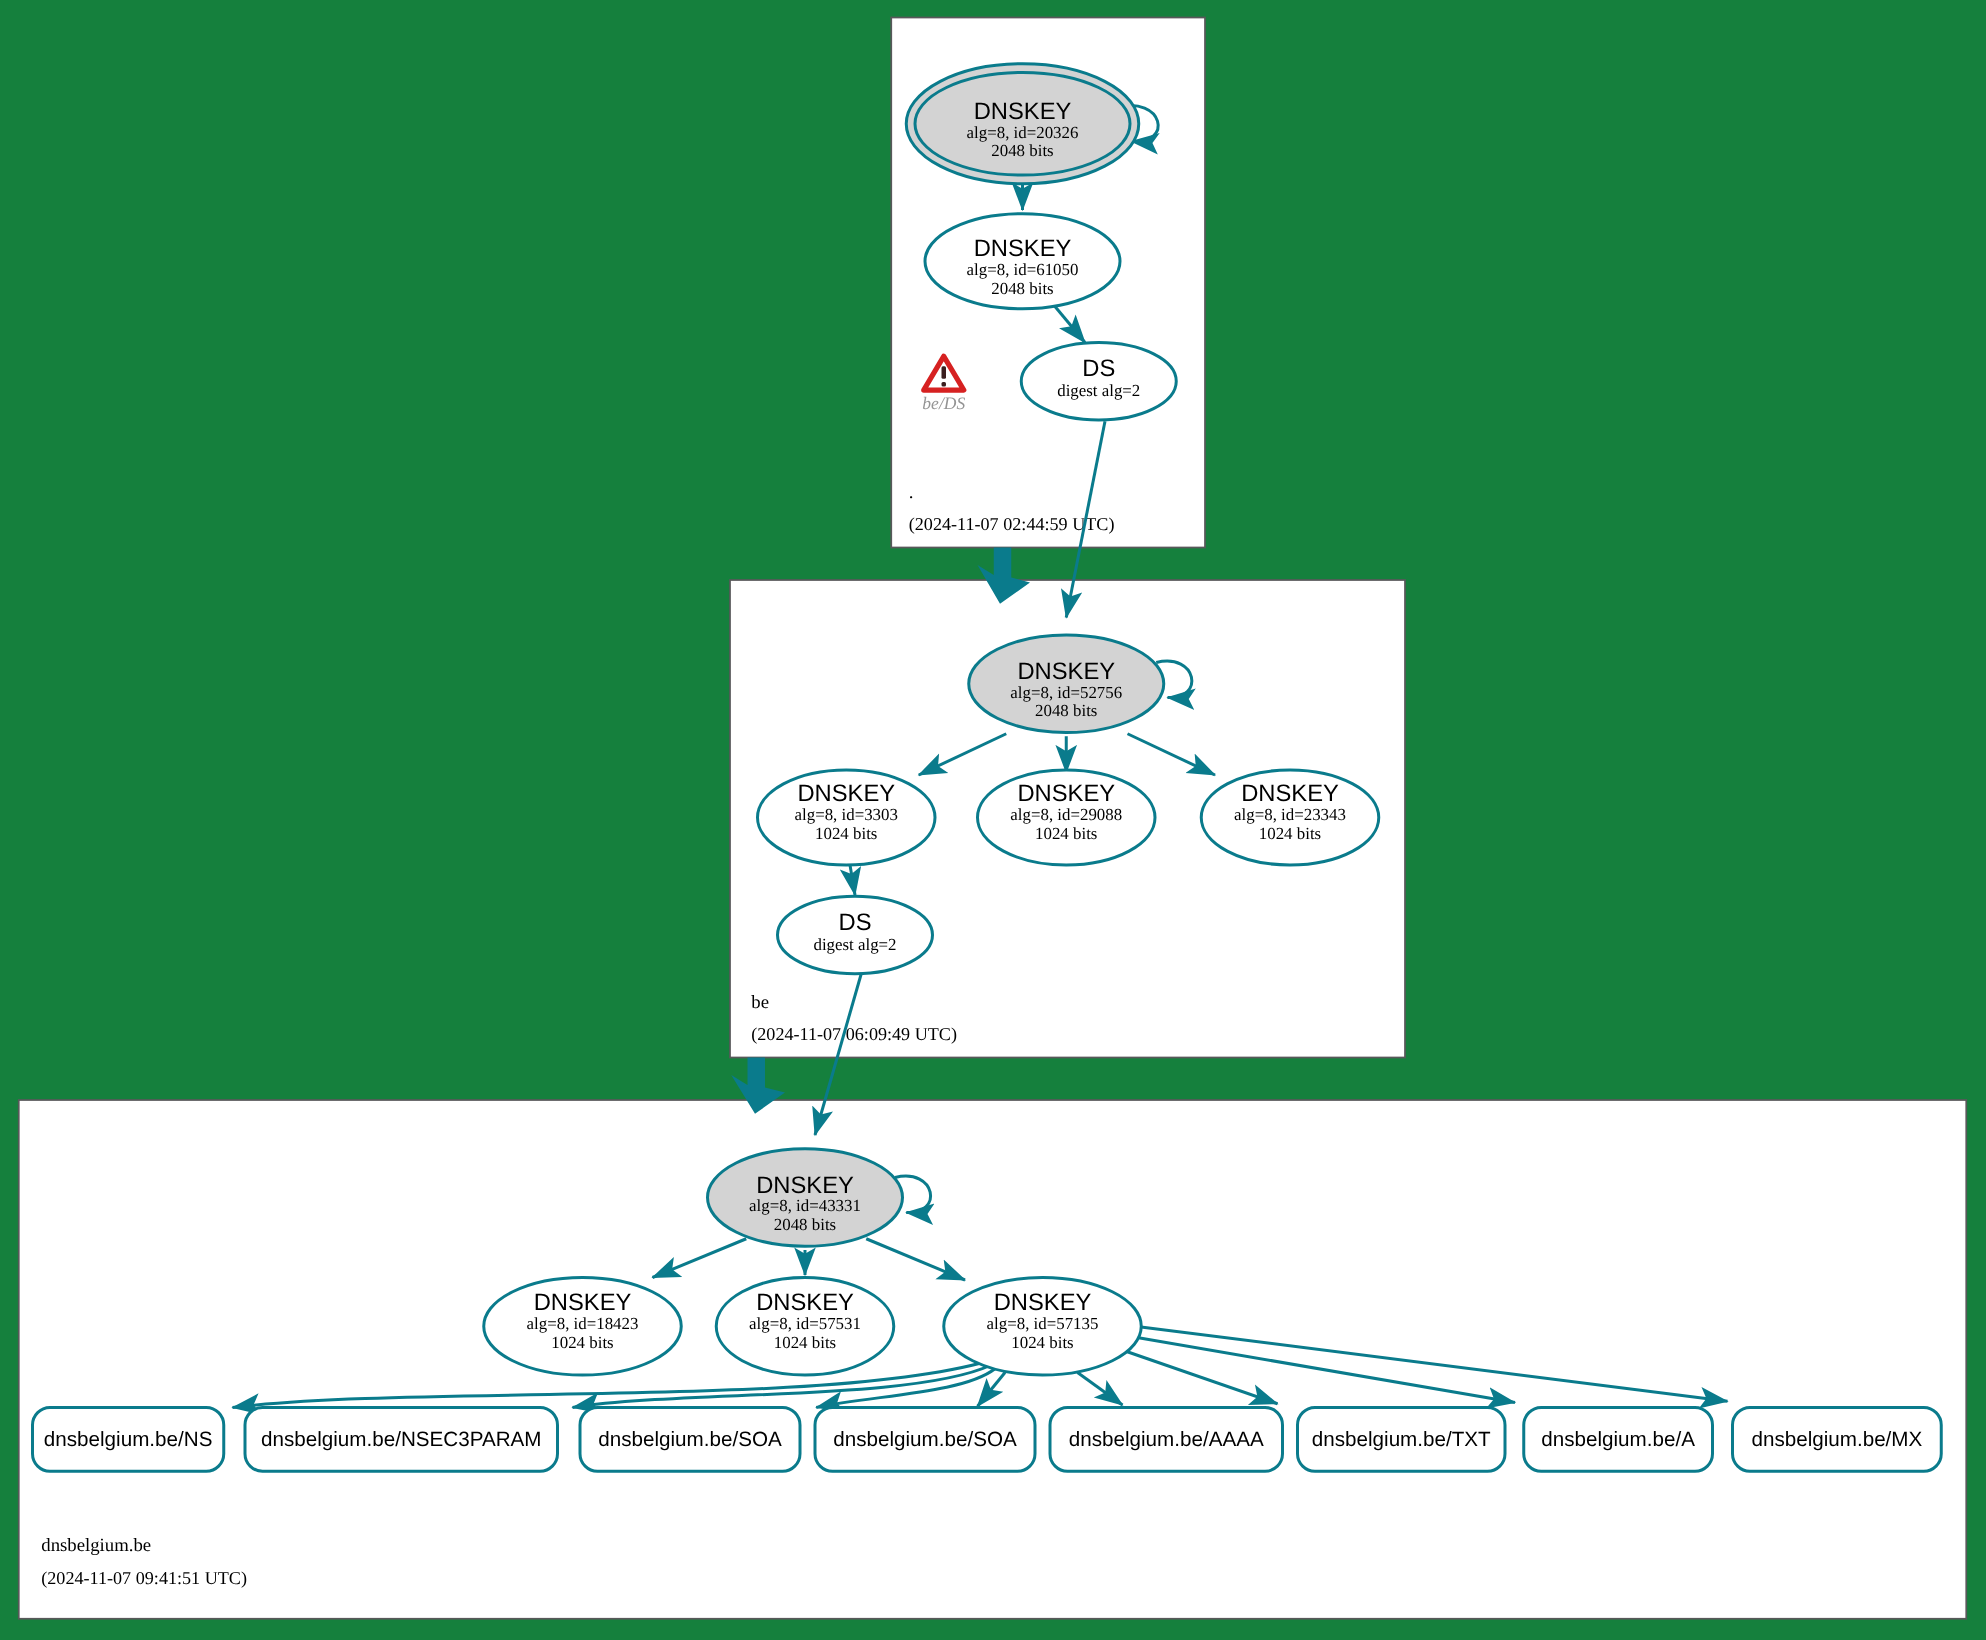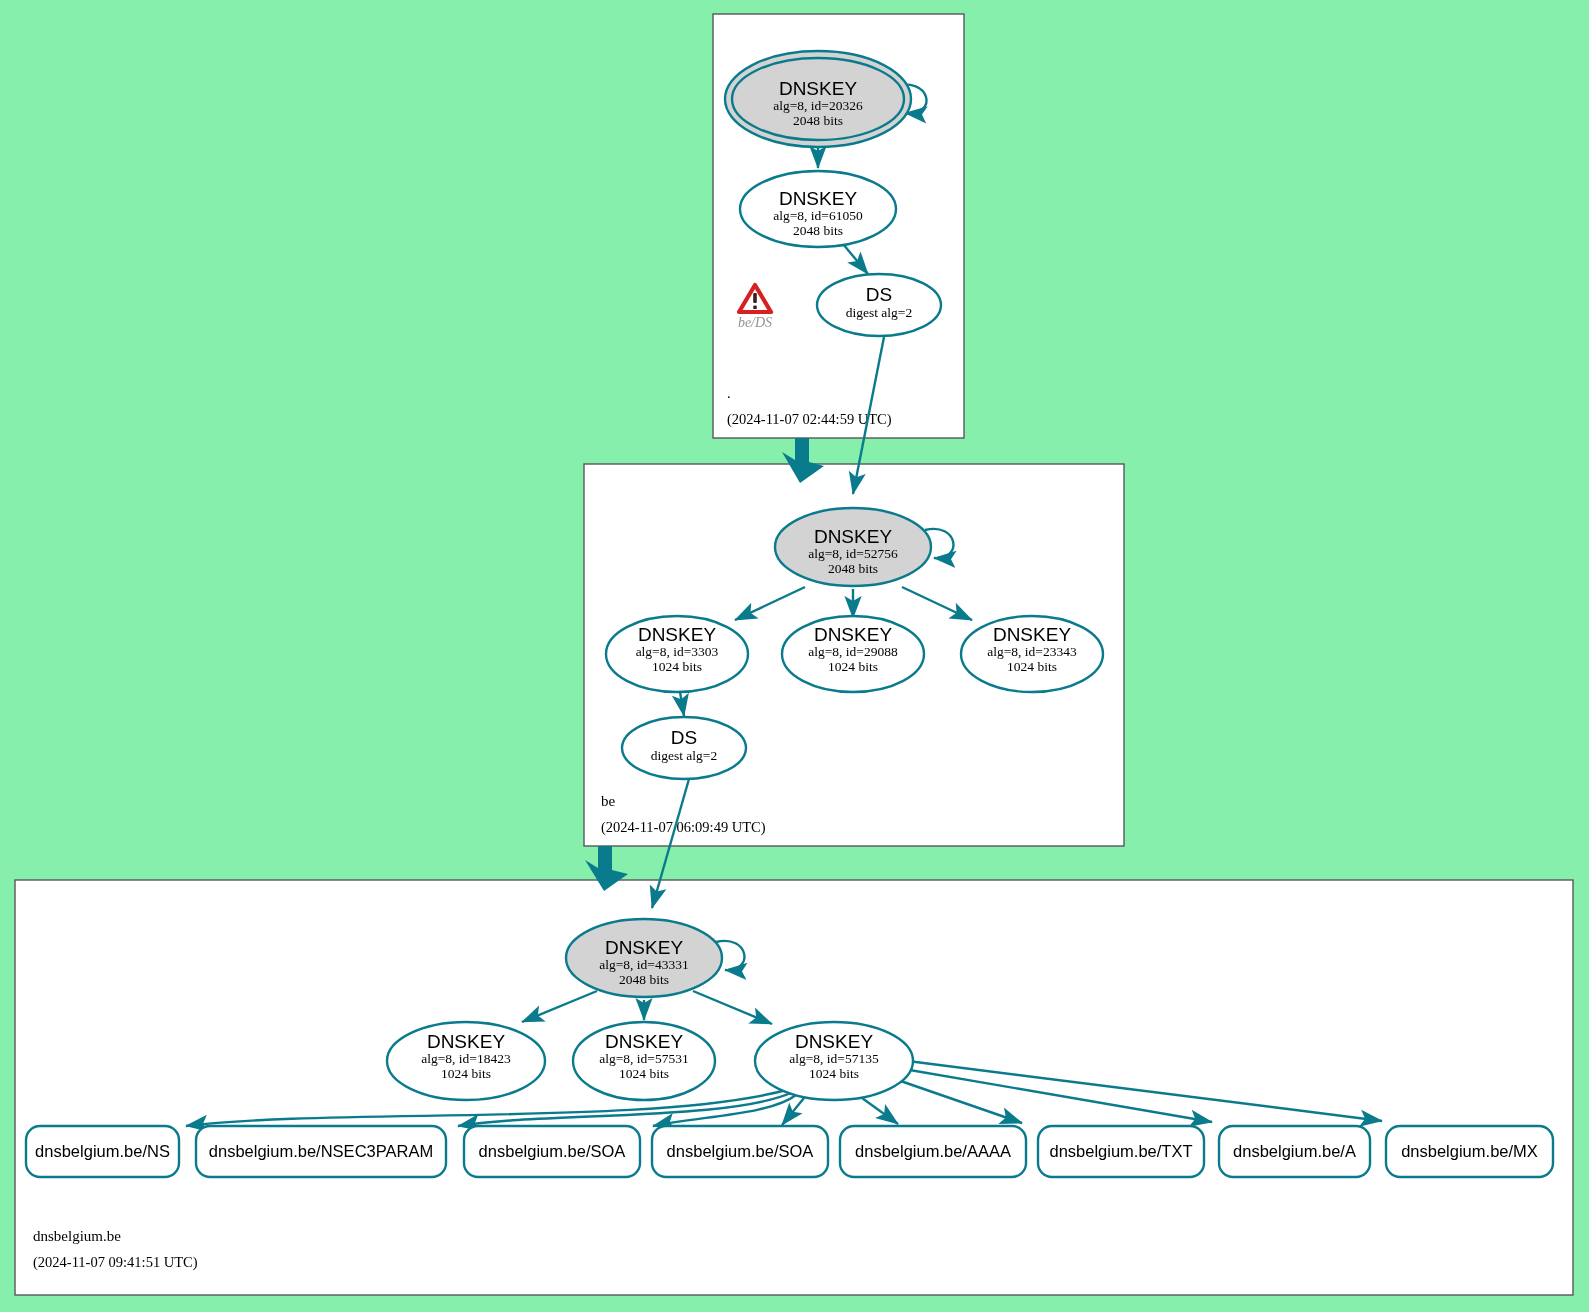--- a/index.html
+++ b/index.html
@@ -4,21 +4,21 @@
 <style>
   html, body {
     margin: 0;
     padding: 0;
     background: #ffffff;
   }
   #stage {
     position: relative;
     width: 1589px;
     height: 1312px;
-    background: #86efac;
+    background: #15803d;
     overflow: hidden;
   }
   svg#graph {
     display: block;
     width: 1589px;
     height: 1312px;
   }
   .zone-box {
     fill: #ffffff;
     stroke: #58585a;

